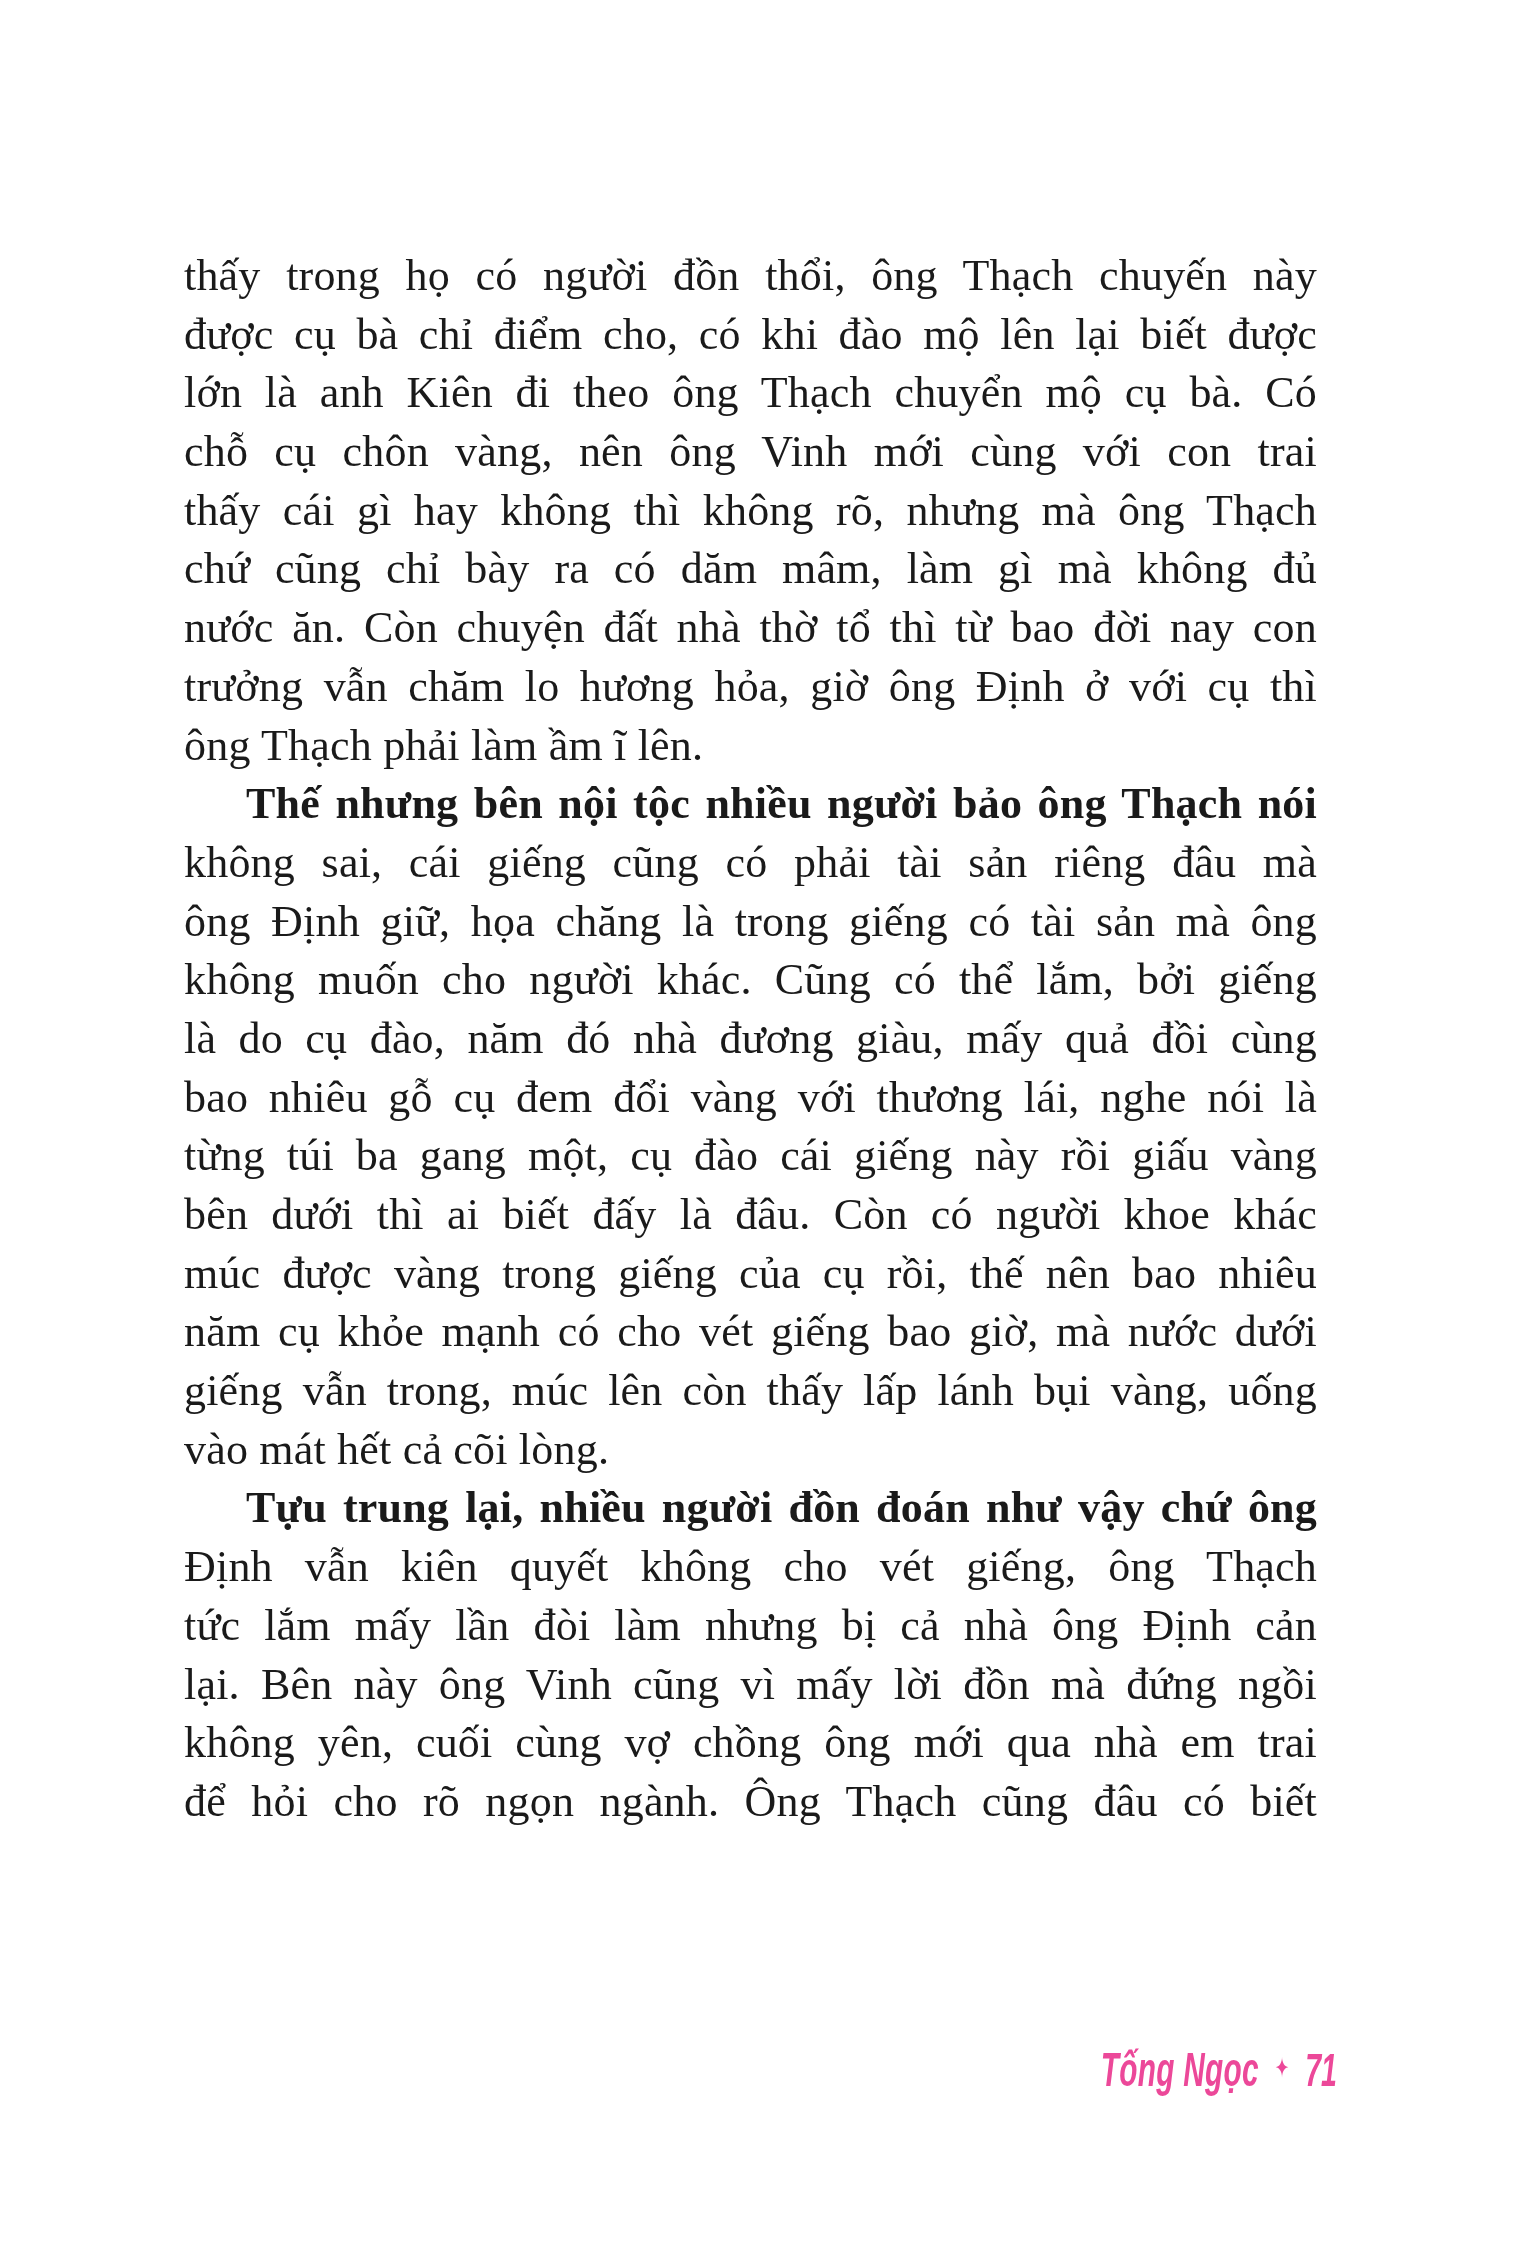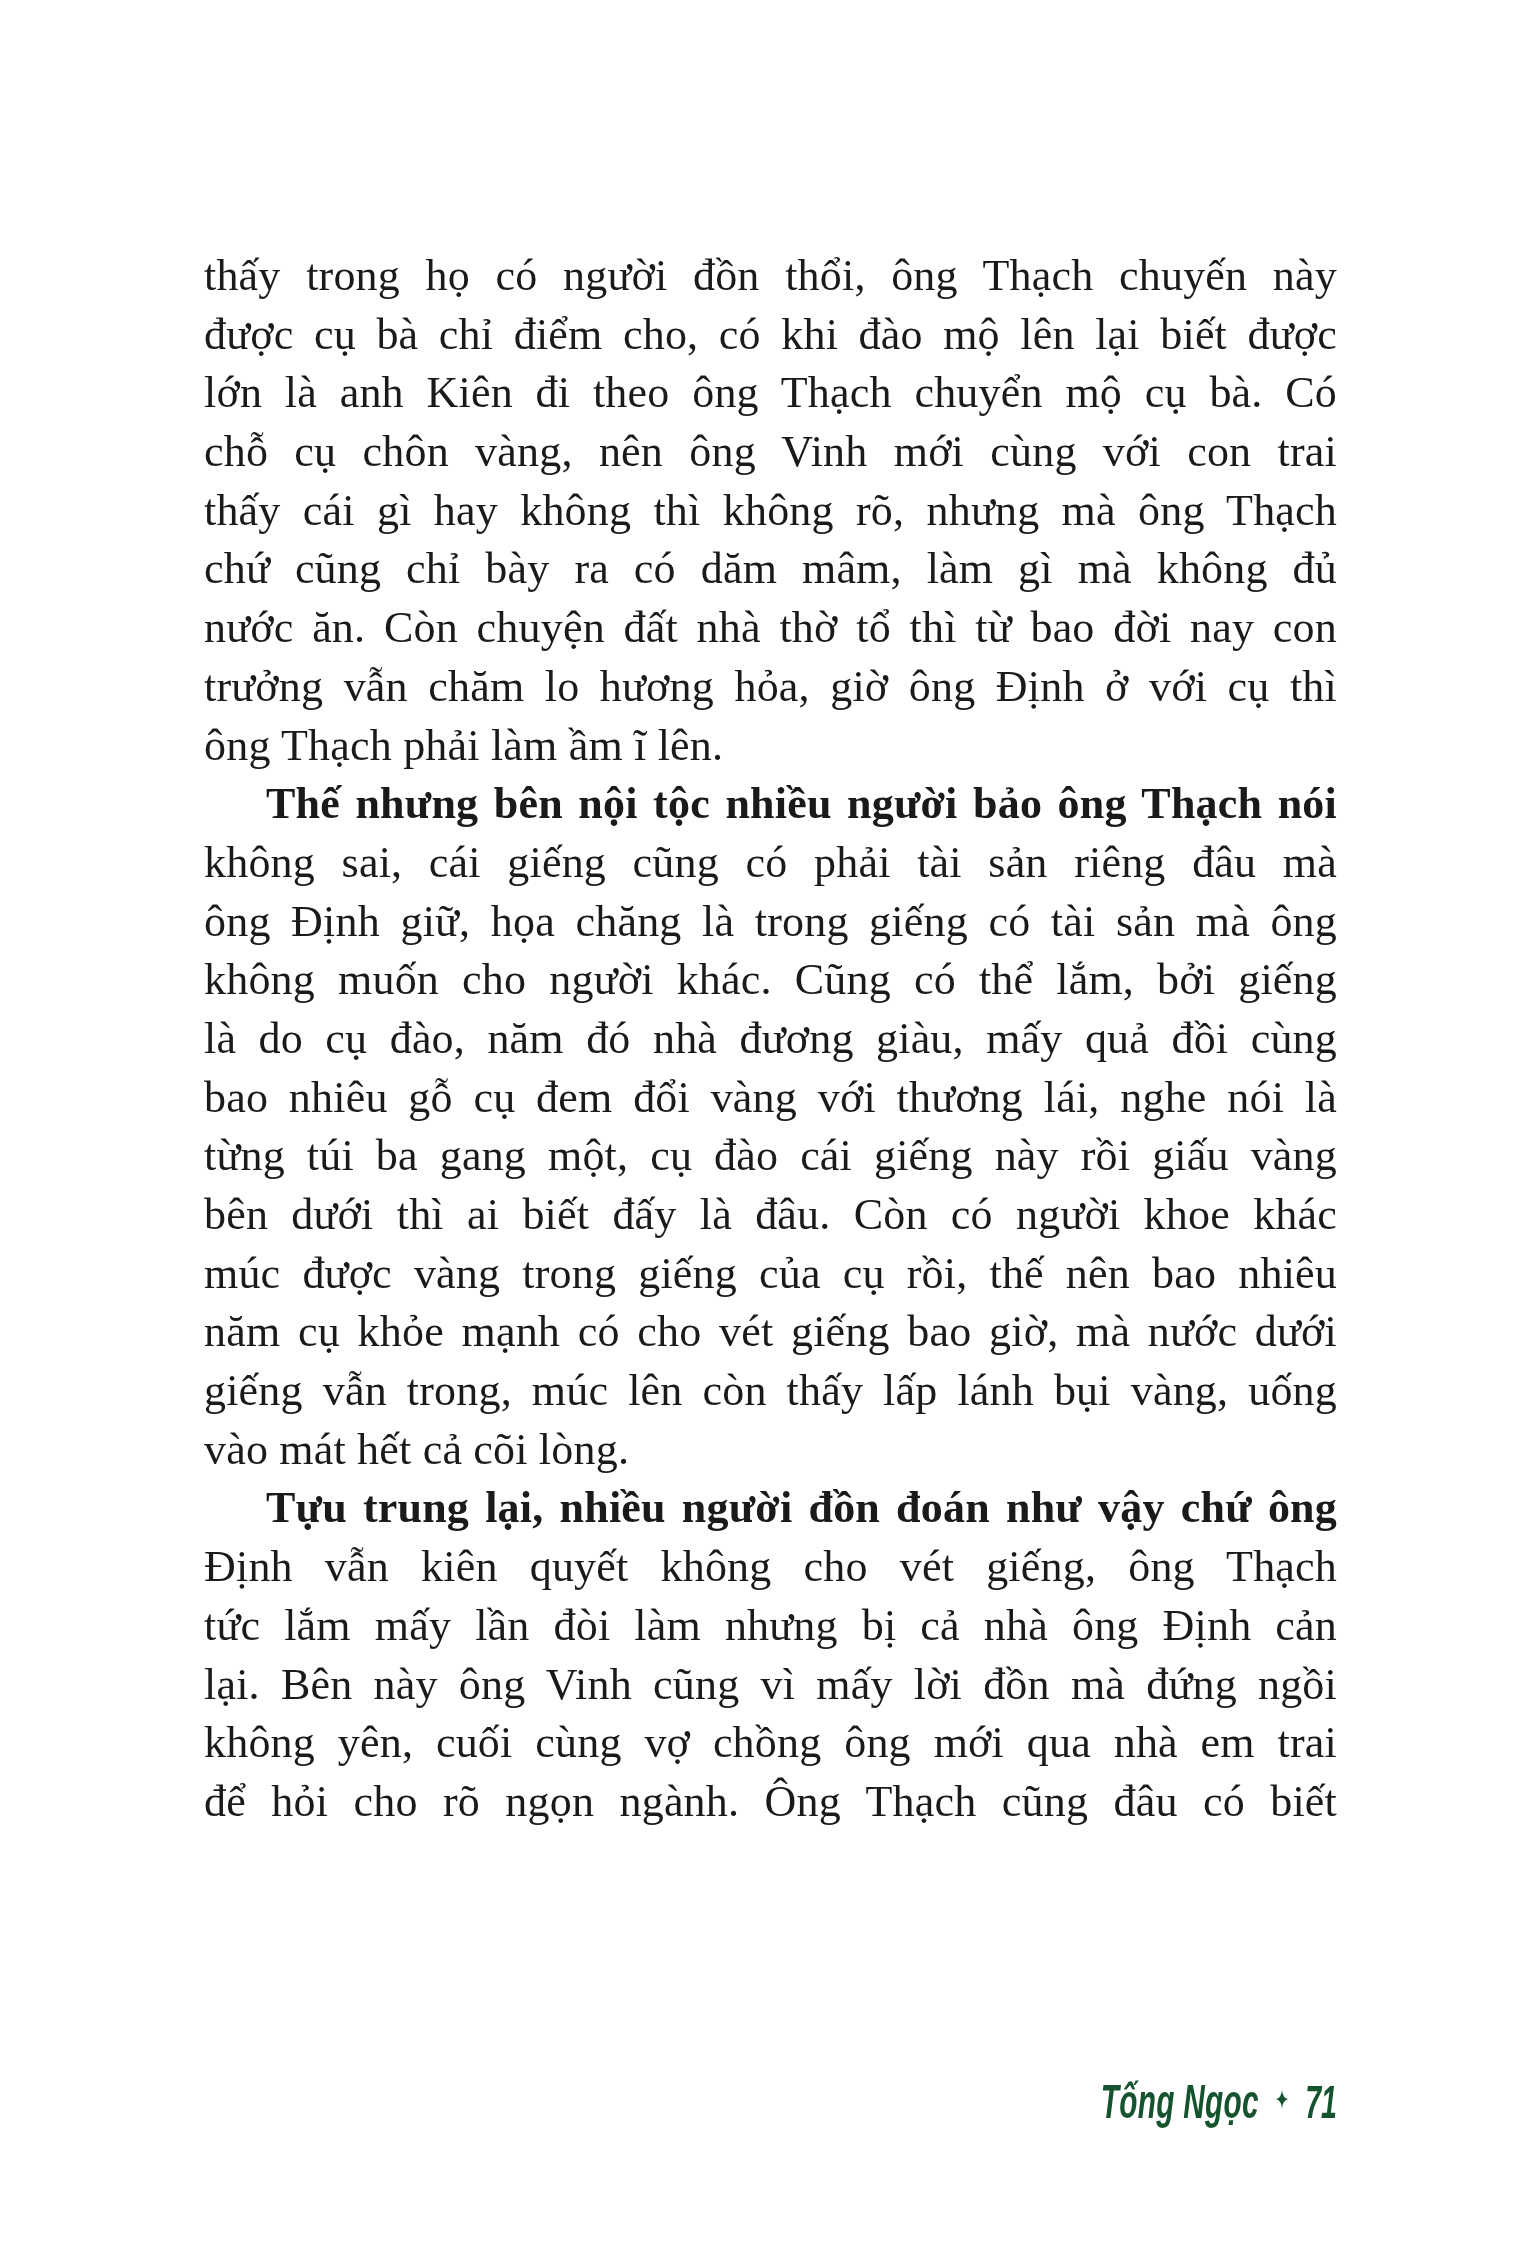--- a/index.html
+++ b/index.html
@@ -14,21 +14,21 @@
     overflow: hidden;
     font-family: "Liberation Serif", "DejaVu Serif", serif;
   }
   .page {
     position: absolute;
     inset: 0;
     background: #ffffff;
   }
   .text-block {
     position: absolute;
-    left: 204px;
+    left: 184px;
     top: 247px;
     width: 1133px;
     font-size: 44px;
     line-height: 58.7px;
     color: #1a1a1a;
     letter-spacing: 0.2px;
   }
   .line {
     height: 58.7px;
     text-align: justify;
@@ -40,22 +40,21 @@
     text-align-last: left;
   }
   .line.indent {
     text-indent: 62px;
     font-weight: bold;
   }
   .page-footer {
     position: absolute;
     top: 2042px;
     right: 199px;
-    color: #14532d;
-    margin-top: 32px;
+    color: #ec4899;
   }
   .footer-inner {
     display: flex;
     align-items: center;
     gap: 26px;
     transform: scaleX(0.62);
     transform-origin: right center;
     font-family: "Liberation Sans", "DejaVu Sans", sans-serif;
     font-style: italic;
     font-weight: bold;

